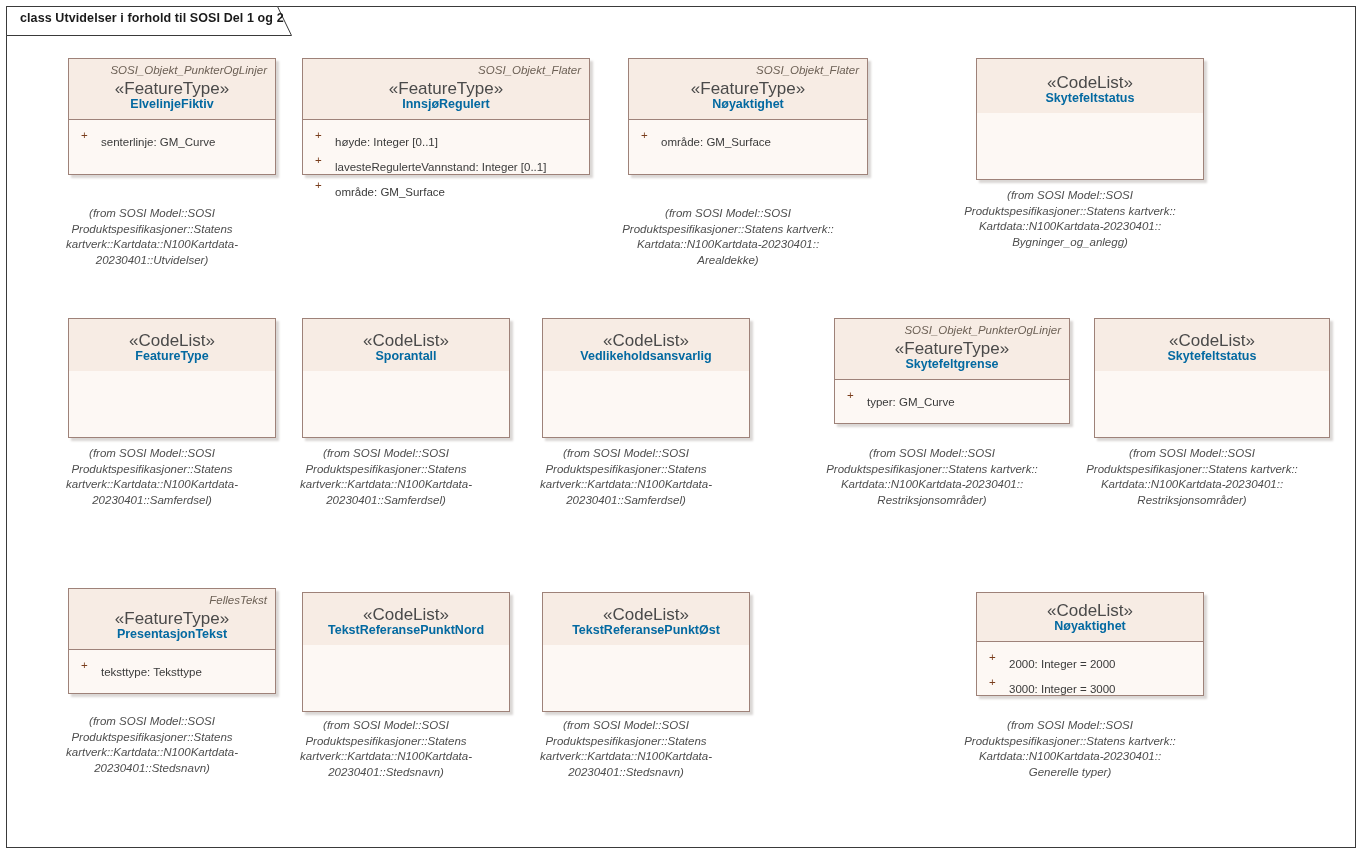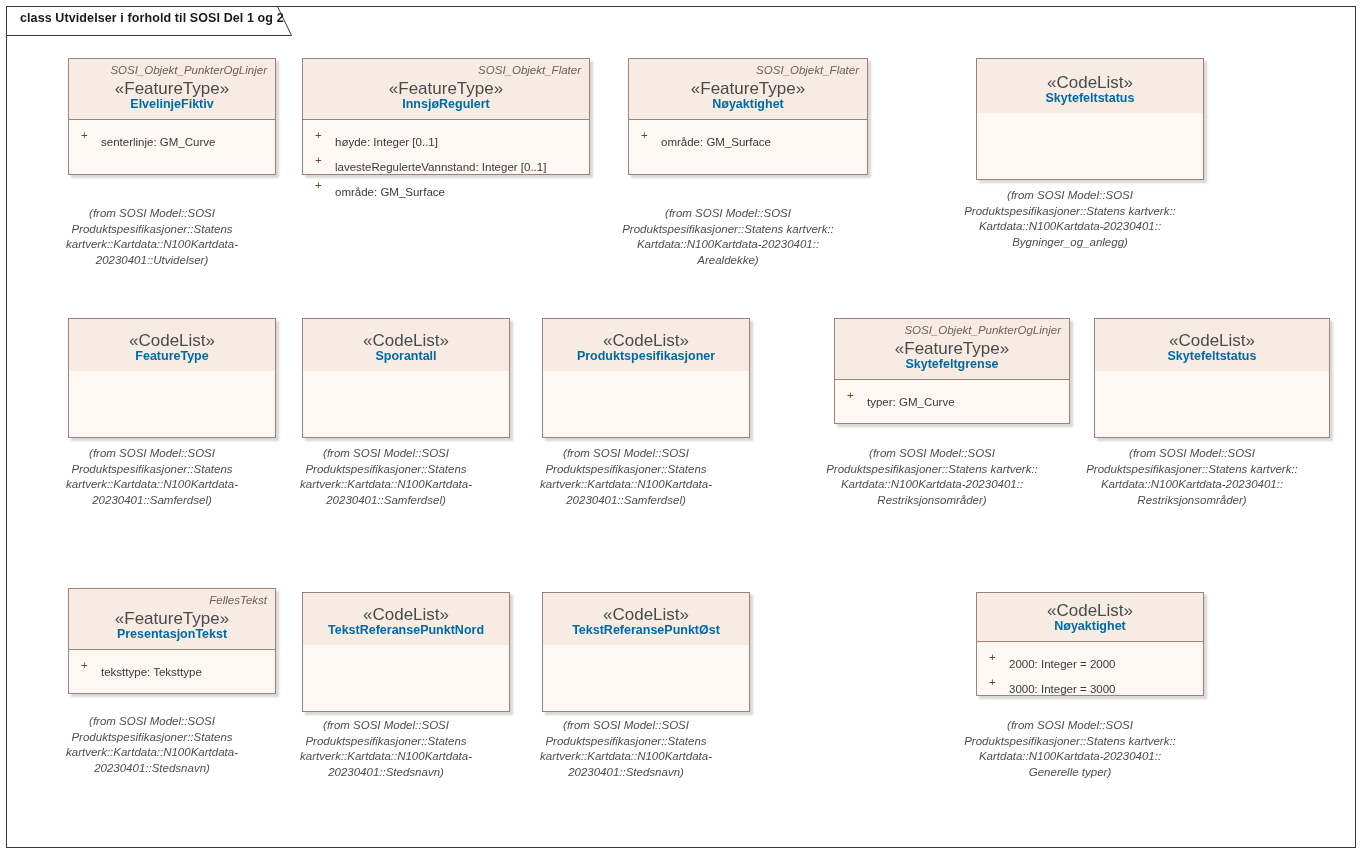--- a/index.html
+++ b/index.html
@@ -233,21 +233,21 @@
       <div>Produktspesifikasjoner::Statens</div>
       <div>kartverk::Kartdata::N100Kartdata-</div>
       <div>20230401::Samferdsel)</div>
     </div>
   </div>
 
   <div class="node" style="left:522px;top:318px;">
     <div class="box" style="width:208px;height:120px;">
       <div class="hdr" style="padding-top:14px;">
         <div class="stereotype">«CodeList»</div>
-        <div class="cname">Produktspesifikasjoner</div>
+        <div class="cname">Vedlikeholdsansvarlig</div>
       </div>
     </div>
     <div class="caption" style="left:-4px;top:128px;width:216px;">
       <div>(from SOSI Model::SOSI</div>
       <div>Produktspesifikasjoner::Statens</div>
       <div>kartverk::Kartdata::N100Kartdata-</div>
       <div>20230401::Samferdsel)</div>
     </div>
   </div>
 

